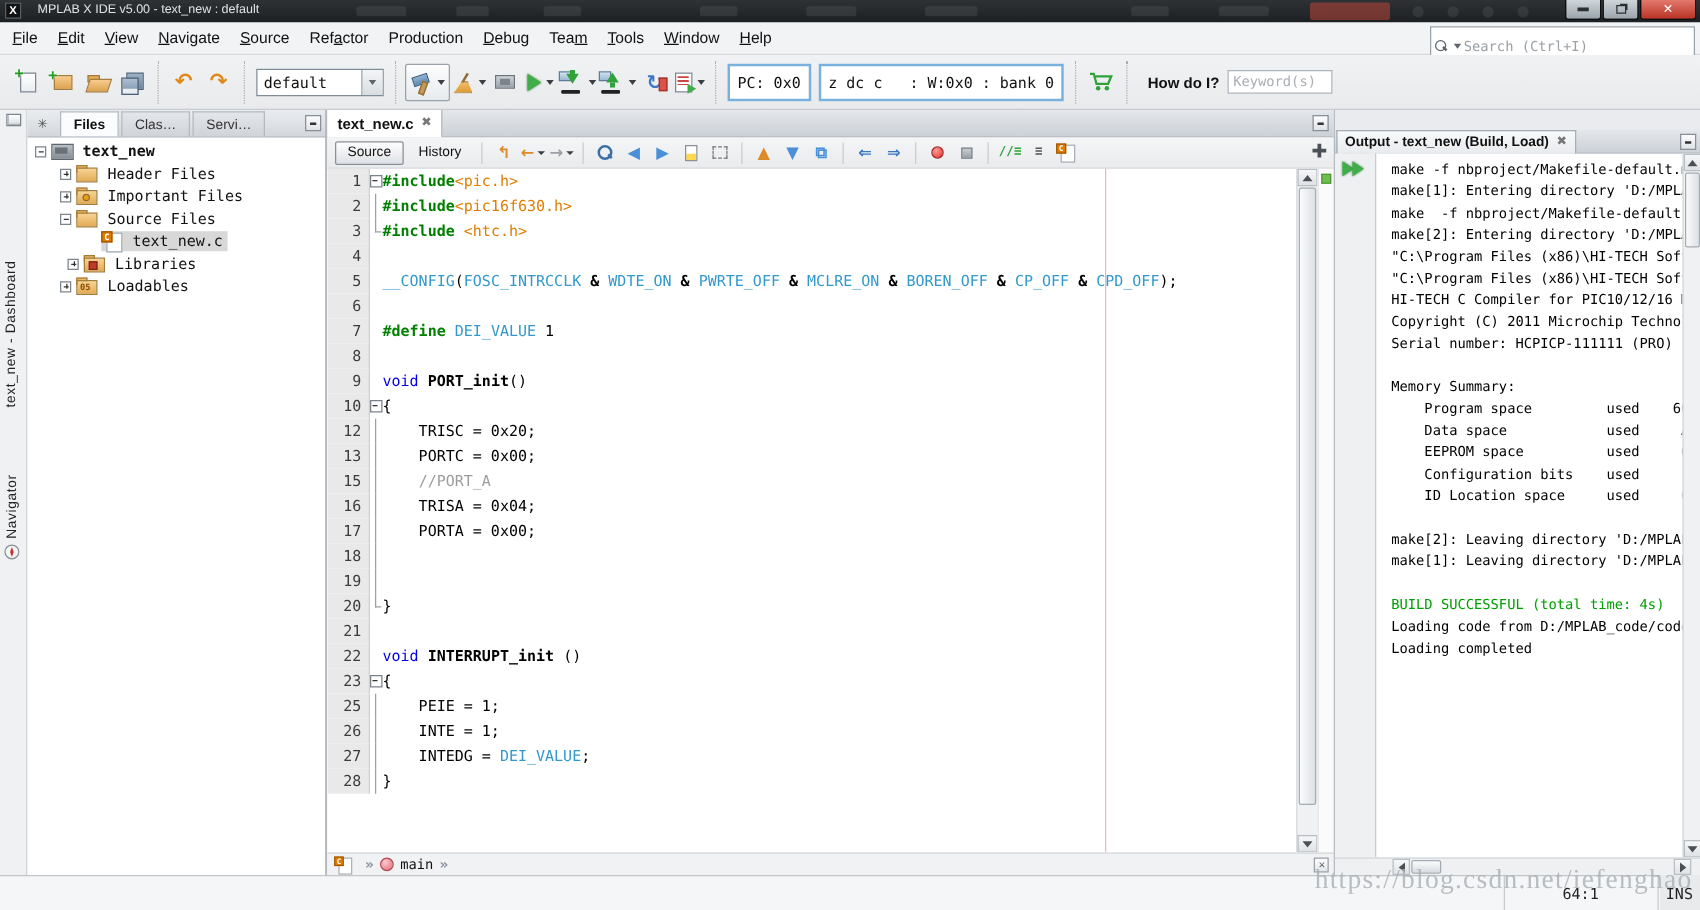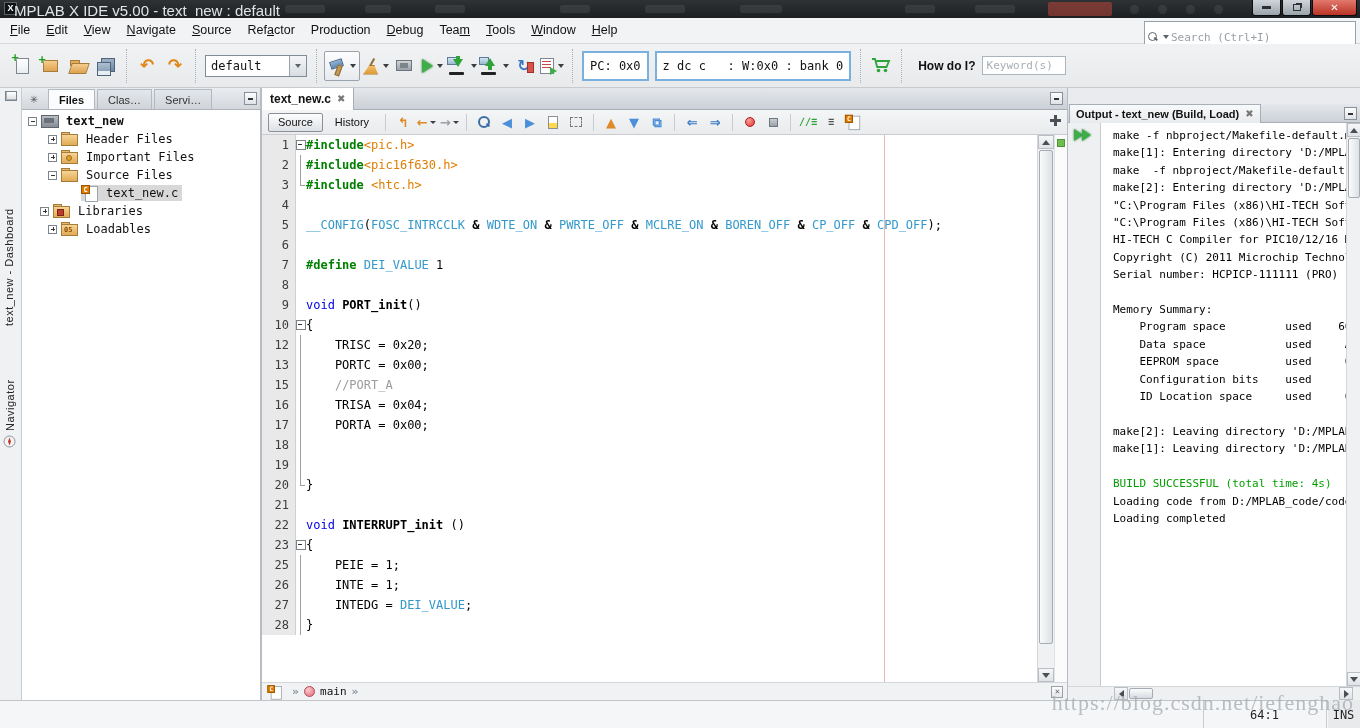--- a/index.html
+++ b/index.html
@@ -5,21 +5,21 @@
   *{margin:0;padding:0;box-sizing:border-box}
   html,body{width:1360px;height:728px;overflow:hidden}
   body{font-family:"Liberation Sans",sans-serif;background:#e8eaec;position:relative}
   .abs{position:absolute}
 
   
   #titlebar{left:0;top:0;width:1360px;height:18px;background:linear-gradient(#2e3234,#1d2022);color:#dfe3e6;overflow:hidden}
   #titlebar .smudge{position:absolute;top:5px;height:8px;background:rgba(255,255,255,.08);border-radius:2px}
   #titlebar .redsmudge{position:absolute;left:1048px;top:2px;width:64px;height:14px;background:rgba(185,70,58,.55);border-radius:2px}
   #app-logo{left:4px;top:2px;width:13px;height:13px;background:#101214;border:1px solid #5a6166;color:#fff;font:bold 9px/11px "Liberation Sans",sans-serif;text-align:center}
-  #title-text{left:14px;top:2px;font-size:15px;white-space:nowrap}
+  #title-text{left:30px;top:2px;font-size:10px;white-space:nowrap}
   .winbtns{right:3px;top:0;display:flex}
   .winbtn{width:29px;height:16px;border:1px solid #0c0e10;border-top:none;background:linear-gradient(#cfd6db,#9aa4ab);border-radius:0 0 3px 3px;margin-left:1px;display:flex;align-items:center;justify-content:center}
   .winbtn.close{width:45px;background:linear-gradient(#e2796c,#b93325)}
   .glyph-min{width:9px;height:3px;background:#2c3033}
   .glyph-restore{width:8px;height:7px;border:1px solid #2c3033;background:transparent;box-shadow:2px -2px 0 -1px #2c3033}
   .glyph-close{color:#fff;font:bold 10px/10px "DejaVu Sans",sans-serif}
 
   
   #menubar{left:0;top:18px;width:1360px;height:26px;background:#f2f3f5;border-bottom:1px solid #d6d9dc;display:flex;align-items:center;padding-left:2px}
   .mitem{padding:0 8px;font-size:12.5px;color:#111;line-height:25px;white-space:nowrap}
@@ -391,21 +391,21 @@
       </div>
       <div class="trow" style="padding-left: 46px;">
         <span style="width: 13px; flex: 0 0 auto;"></span>
         <span class="selwrap">
           <span class="ticon ticon-cfile">
             <span class="cb">C</span>
           </span>
           <span class="lbl">text_new.c</span>
         </span>
       </div>
-      <div class="trow" style="padding-left: 18px;">
+      <div class="trow" style="padding-left: 32px;">
         <span class="exp plus"></span>
         <span class="ticon tfolder ticon-folder-lib">
           <span class="ov"></span>
         </span>
         <span class="lbl">Libraries</span>
       </div>
       <div class="trow" style="padding-left: 26px;">
         <span class="exp plus"></span>
         <span class="ticon tfolder ticon-folder-load">
           <span class="ov">05</span>

